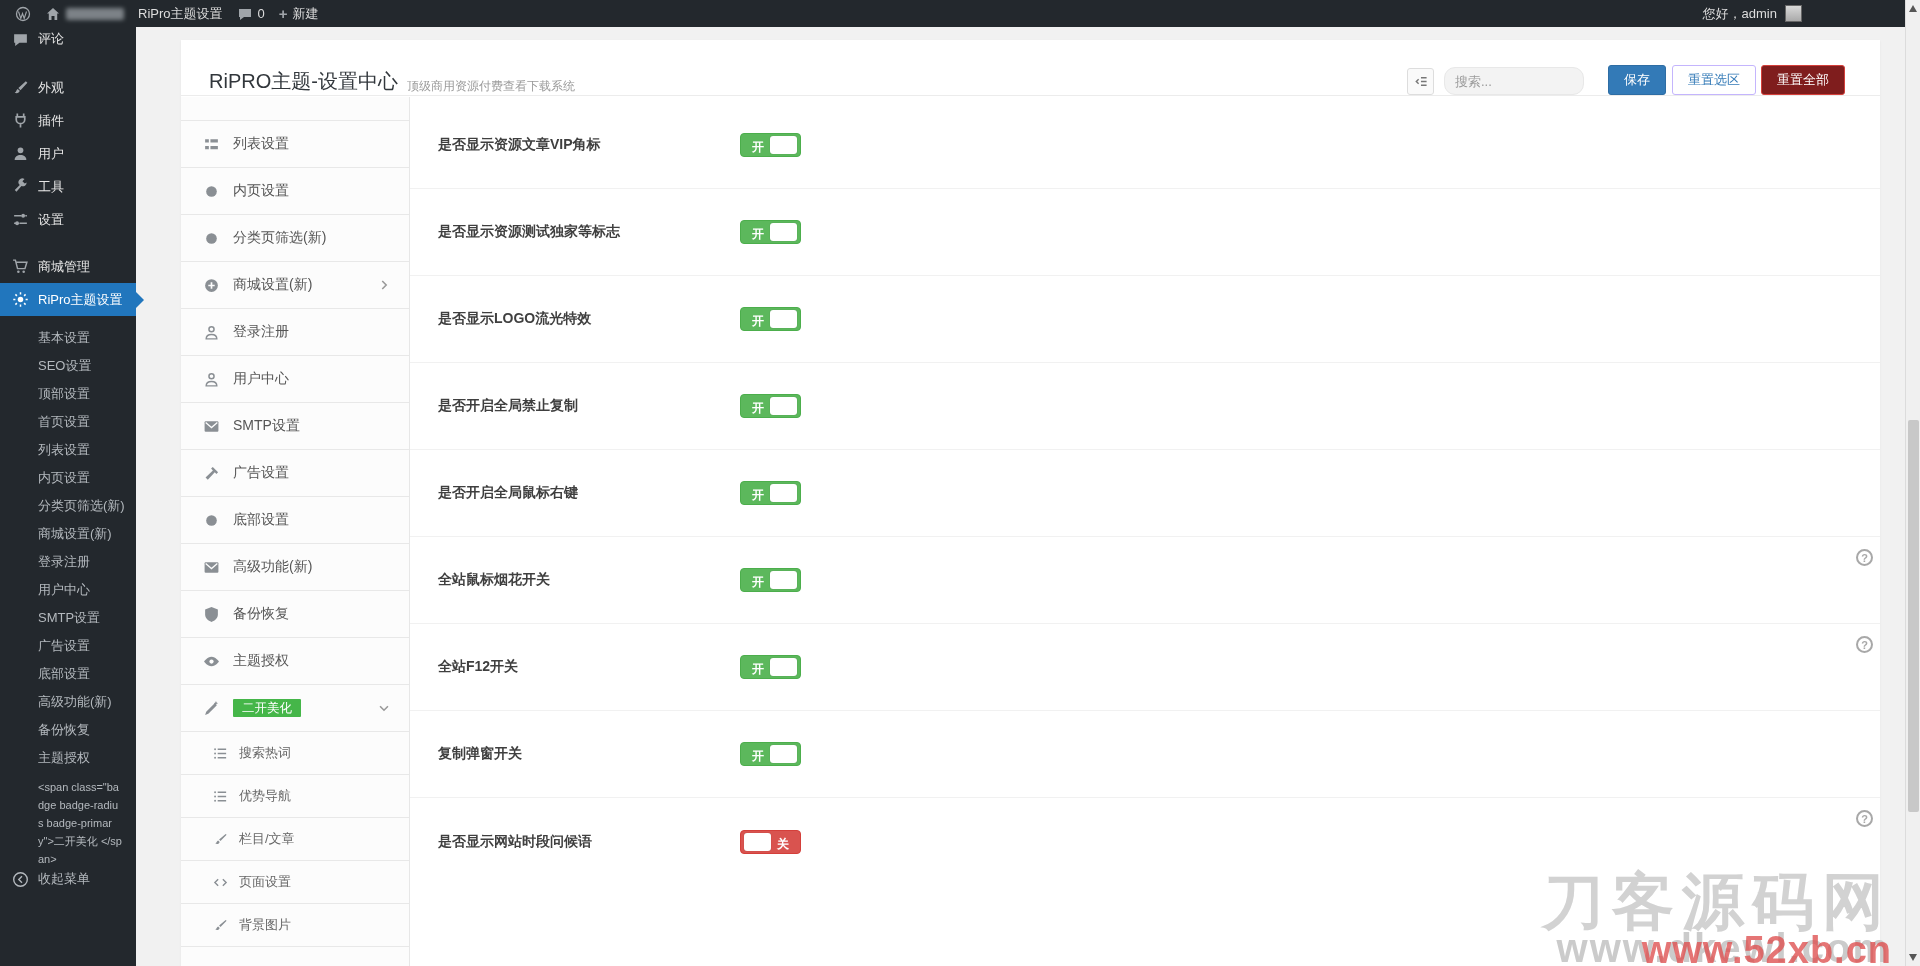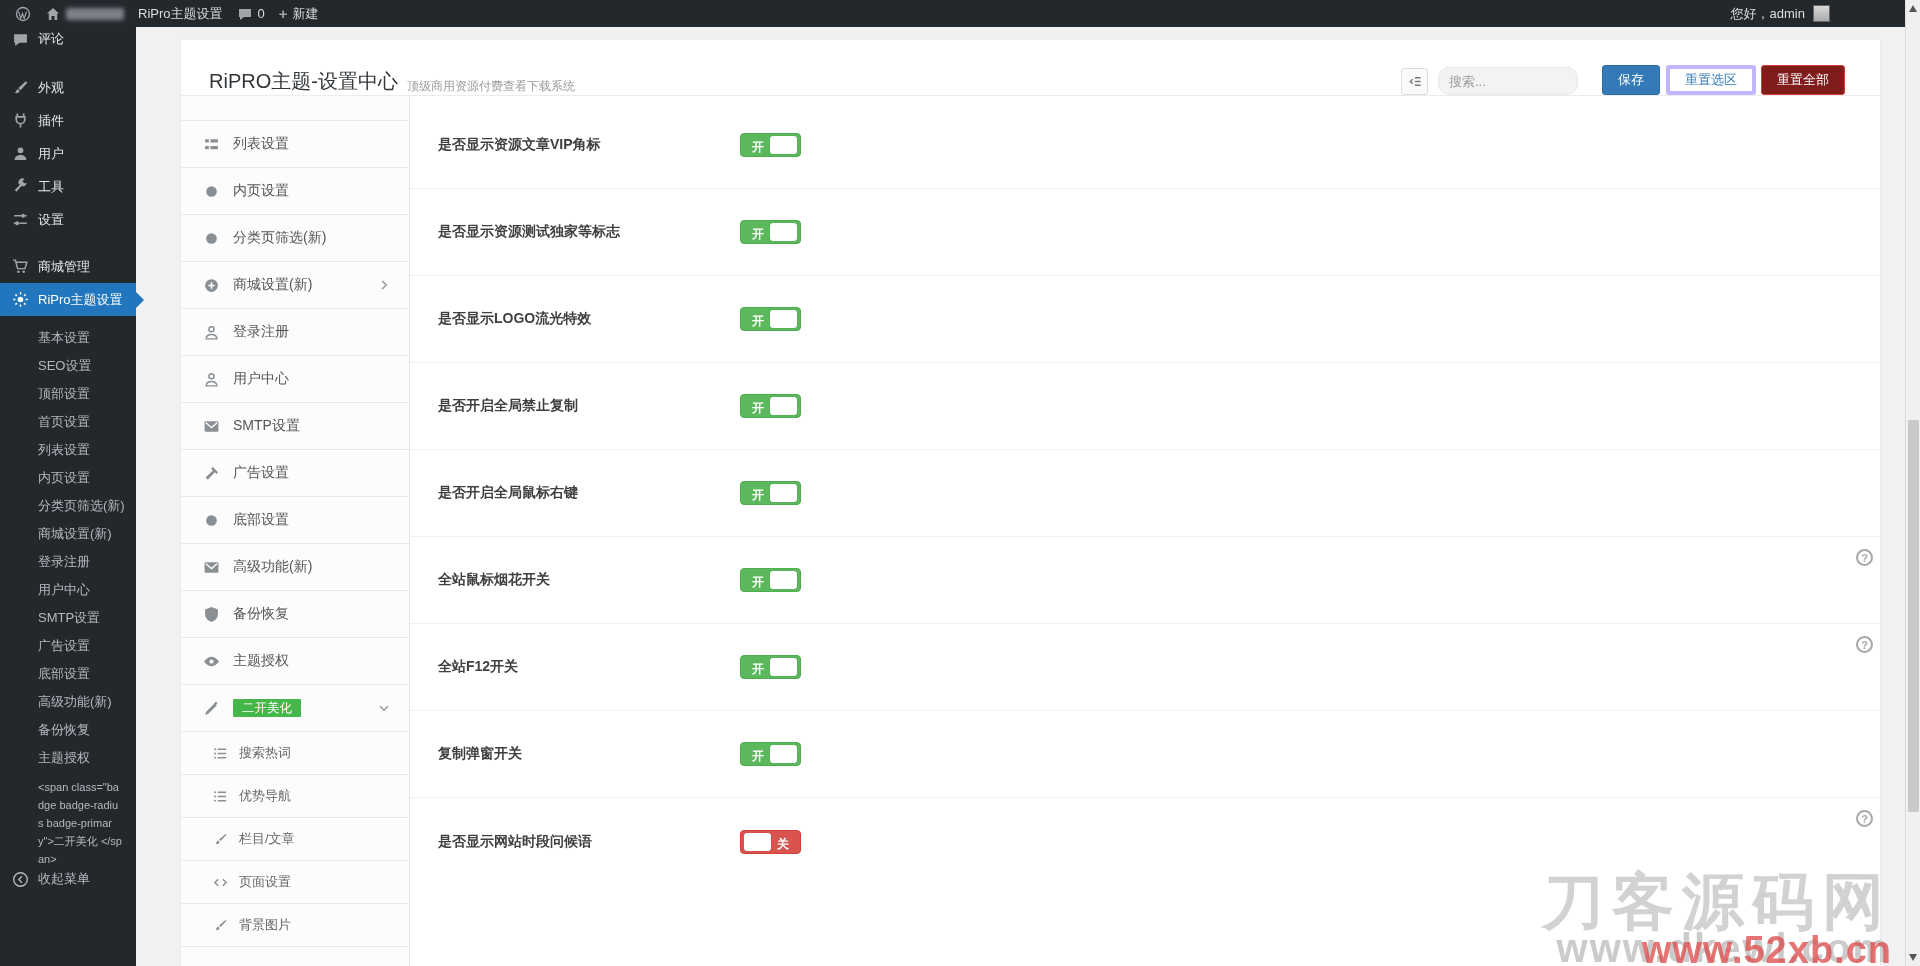--- a/index.html
+++ b/index.html
@@ -6,21 +6,21 @@
   html,body{width:1920px;height:966px}
   body{position:relative;overflow:hidden;background:#f1f1f1;font-family:"Liberation Sans","DejaVu Sans",sans-serif}
   svg{display:block}
 
   
   .admin-bar{position:absolute;left:0;top:0;width:100%;height:27px;background:#23282d;color:#ddd;
     display:flex;align-items:center;font-size:13px;z-index:60;padding-left:8px}
   .ab-item{display:flex;align-items:center;gap:5px;height:27px;padding:0 7px;cursor:pointer;color:#ddd}
   .ab-icon{width:16px;height:16px;color:#a0a5aa}
   .blur-chip{width:58px;height:12px;border-radius:2px;background:#9aa0a5;filter:blur(2px);opacity:.75}
-  .ab-right{margin-left:auto;display:flex;align-items:center;gap:8px;margin-right:90px}
+  .ab-right{margin-left:auto;display:flex;align-items:center;gap:8px;margin-right:118px}
   .avatar{width:17px;height:17px;background:linear-gradient(#d8d8d8,#aaa);border:1px solid #666}
   .ab-plus{font-size:15px;color:#a0a5aa;font-weight:bold;line-height:1}
 
   
   .wp-sidebar{position:absolute;left:0;top:27px;width:136px;bottom:0;background:#23282d;z-index:40;color:#ddd}
   .wm-item{height:24px;display:flex;align-items:center;padding-left:12px;font-size:13px;color:#e5e5e5;cursor:pointer}
   .wm-item.tall{height:33px}
   .wm-item .wico{width:17px;height:17px;margin-right:9px;color:#a0a5aa;flex-shrink:0}
   .wm-sep{height:20px}
   .wm-sep2{height:14px}
@@ -42,21 +42,21 @@
   .p-title{font-size:20px;font-weight:normal;color:#32373c;white-space:nowrap}
   .p-subtitle{font-size:12px;color:#9a9a9a;margin-left:9px;white-space:nowrap}
   .p-spacer{flex:1}
   .icon-btn{width:27px;height:27px;border:1px solid #ddd;background:#fafafa;border-radius:3px;
     display:flex;align-items:center;justify-content:center;color:#777;cursor:pointer;margin-right:10px}
   .search{width:140px;height:28px;background:#f3f3f3;border:1px solid #e8e8e8;border-radius:11px;
     padding:0 10px;font-size:13px;color:#666;margin-right:24px;outline:none}
   .search::placeholder{color:#9a9a9a}
   .btn{height:30px;border-radius:3px;font-size:13px;padding:0 15px;cursor:pointer;white-space:nowrap}
   .btn-save{background:#337ab7;color:#fff;border:1px solid #2e6da4;margin-right:6px}
-  .btn-outline{background:#fff;color:#337ab7;border:4px solid #c4b5fd;margin-right:5px}
+  .btn-outline{background:#fff;color:#337ab7;border:1px solid #c4b5fd;margin-right:5px}
   .btn-danger{background:#7f1d1d;color:#fff;border:1px solid #d43f3a}
 
   .p-body{position:absolute;top:57px;left:0;right:0;bottom:0;display:flex;overflow:hidden}
 
   
   .p-nav{width:229px;flex-shrink:0;border-right:1px solid #e7e7e7;background:#fcfcfc;overflow:hidden}
   .cut-row{height:24px;border-bottom:1px solid #e8e8e8}
   .nav-item{height:47px;display:flex;align-items:center;border-bottom:1px solid #e8e8e8;
     padding:0 18px 0 22px;color:#555;font-size:14px;cursor:pointer;background:#fcfcfc}
   .nav-item.sub{height:43px;padding-left:32px;font-size:13px;color:#666}

